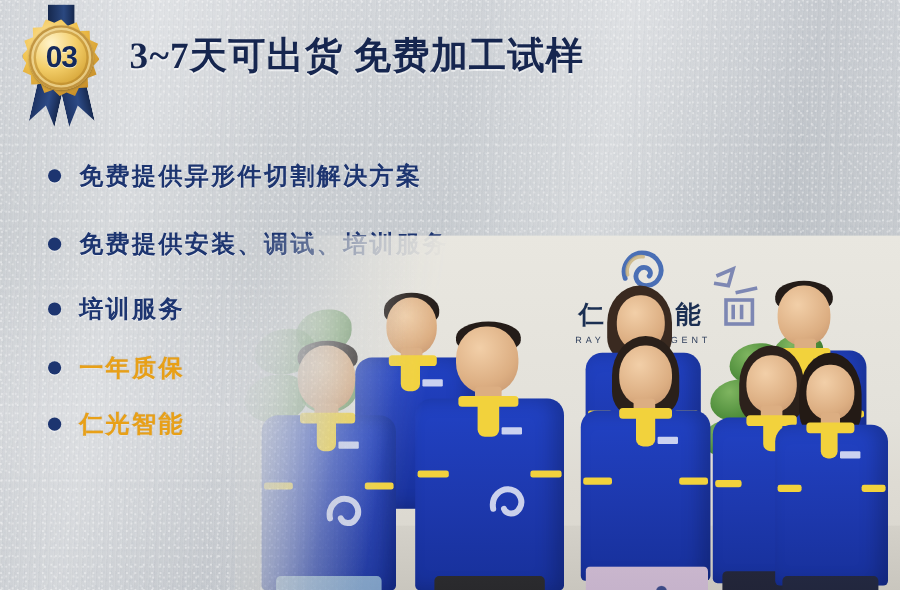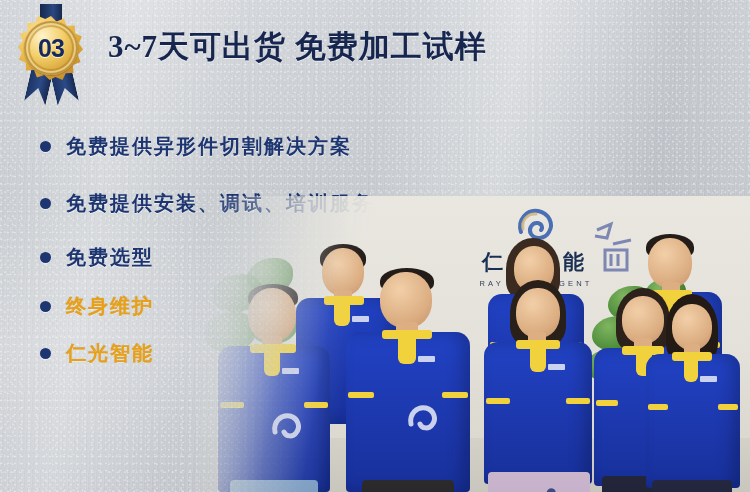--- a/index.html
+++ b/index.html
@@ -160,26 +160,26 @@
       <span class="btext navy">免费提供异形件切割解决方案</span>
     </div>
 
     <div class="brow" style="margin-bottom:27px;">
       <span class="dot"></span>
       <span class="btext navy">免费提供安装、调试、培训服务</span>
     </div>
 
     <div class="brow" style="margin-bottom:22px;">
       <span class="dot"></span>
-      <span class="btext navy">免费选型</span>
+      <span class="btext navy">培训服务</span>
     </div>
 
     <div class="brow" style="margin-bottom:20px;">
       <span class="dot"></span>
-      <span class="btext gold">终身维护</span>
+      <span class="btext gold">一年质保</span>
     </div>
 
     <div class="brow">
       <span class="dot"></span>
       <span class="btext gold">仁光智能</span>
     </div>
   </div>
 
   <div id="photo">
     <div id="wall"></div>

